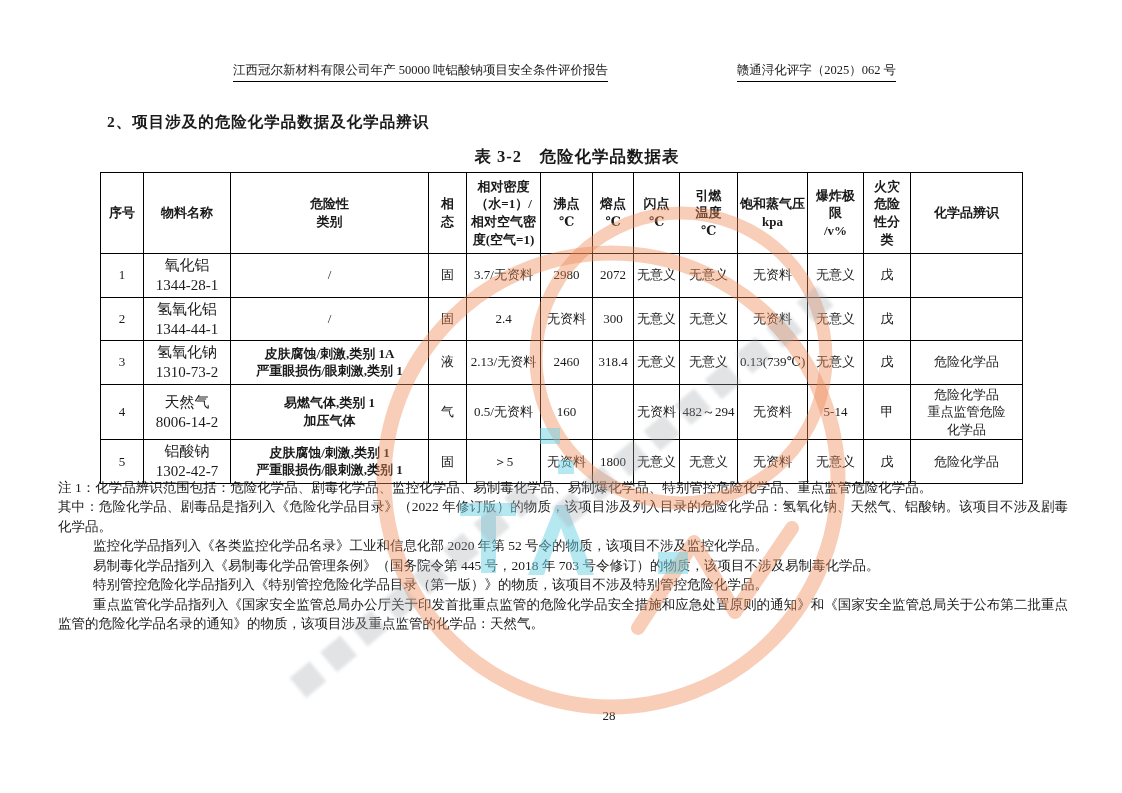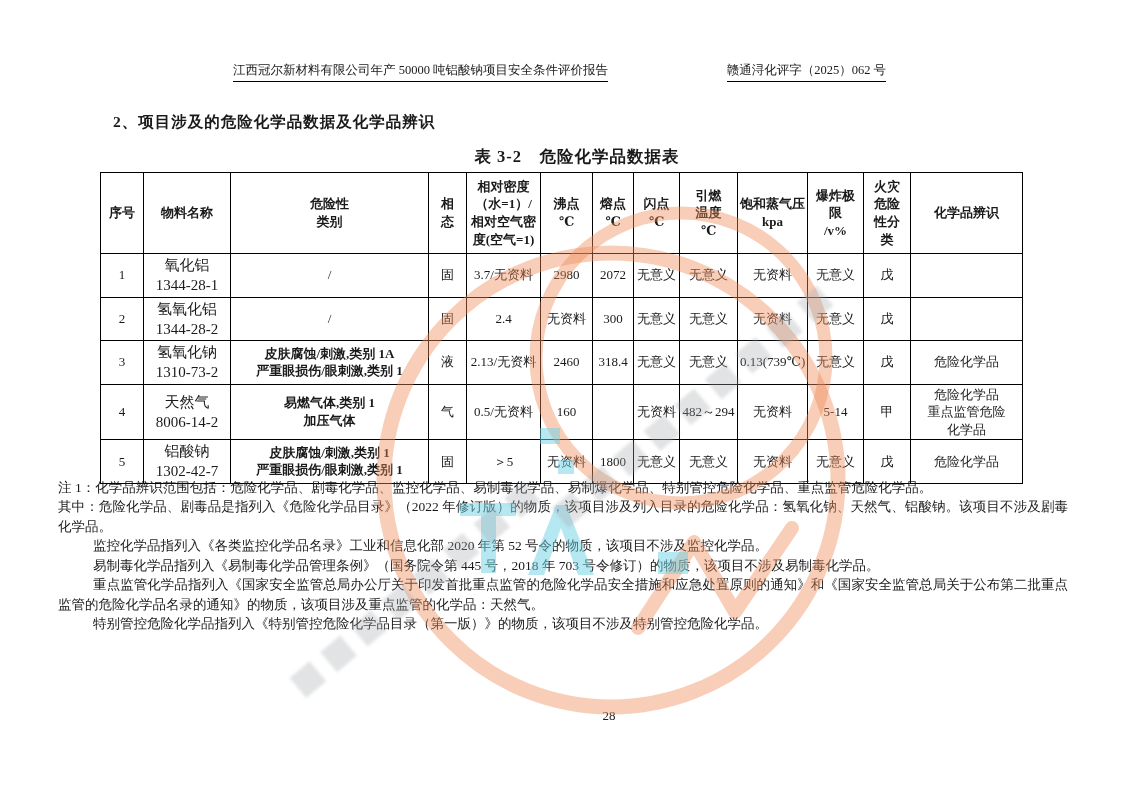--- a/index.html
+++ b/index.html
@@ -6,28 +6,28 @@
   .page{
     position:relative;
     width:1122px;height:793px;
     background:#ffffff;
     font-family:"Liberation Serif","DejaVu Serif",serif;
     color:#1a1a1a;
     overflow:hidden;
   }
   
   .doc-header{
-    position:absolute;top:62px;left:233px;right:236px;
+    position:absolute;top:62px;left:233px;right:226px;
     display:flex;justify-content:space-between;align-items:flex-end;
     font-size:12.5px;
   }
   .doc-header span{border-bottom:1px solid #000;padding-bottom:2px;white-space:nowrap;}
   
   .section-title{
-    position:absolute;top:112px;left:113px;
+    position:absolute;top:112px;left:107px;
     font-size:15.5px;font-weight:bold;letter-spacing:1px;
   }
   .table-title{
     position:absolute;top:146px;left:16px;width:100%;
     text-align:center;font-size:16.5px;font-weight:bold;letter-spacing:1px;
   }
   
   table.chem{
     position:absolute;top:172px;left:100px;
     border-collapse:collapse;table-layout:fixed;width:922px;
@@ -145,21 +145,21 @@
         <td>无意义</td>
         <td>无意义</td>
         <td>无资料</td>
         <td>无意义</td>
         <td>戊</td>
         <td></td>
       </tr>
       <tr>
         <td>2</td>
         <td class="name">氢氧化铝
-1344-28-2</td>
+1344-44-1</td>
         <td class="ctr">/</td>
         <td>固</td>
         <td>2.4</td>
         <td>无资料</td>
         <td>300</td>
         <td>无意义</td>
         <td>无意义</td>
         <td>无资料</td>
         <td>无意义</td>
         <td>戊</td>
@@ -219,22 +219,22 @@
         <td>危险化学品</td>
       </tr>
     </tbody>
   </table>
 
   <div class="notes">
     <p>注 1：化学品辨识范围包括：危险化学品、剧毒化学品、监控化学品、易制毒化学品、易制爆化学品、特别管控危险化学品、重点监管危险化学品。</p>
     <p>其中：危险化学品、剧毒品是指列入《危险化学品目录》（2022 年修订版）的物质，该项目涉及列入目录的危险化学品：氢氧化钠、天然气、铝酸钠。该项目不涉及剧毒化学品。</p>
     <p class="indent">监控化学品指列入《各类监控化学品名录》工业和信息化部 2020 年第 52 号令的物质，该项目不涉及监控化学品。</p>
     <p class="indent">易制毒化学品指列入《易制毒化学品管理条例》（国务院令第 445 号，2018 年 703 号令修订）的物质，该项目不涉及易制毒化学品。</p>
+    <p class="indent">特别管控危险化学品指列入《特别管控危险化学品目录（第一版）》的物质，该项目不涉及特别管控危险化学品。</p>
     <p class="indent">重点监管化学品指列入《国家安全监管总局办公厅关于印发首批重点监管的危险化学品安全措施和应急处置原则的通知》和《国家安全监管总局关于公布第二批重点监管的危险化学品名录的通知》的物质，该项目涉及重点监管的化学品：天然气。</p>
-    <p class="indent">特别管控危险化学品指列入《特别管控危险化学品目录（第一版）》的物质，该项目不涉及特别管控危险化学品。</p>
   </div>
 
   <div class="pageno">28</div>
 
   <div class="watermark">
     <svg width="1122" height="793" viewBox="0 0 1122 793">
       <defs>
         <filter id="smudge" x="-30%" y="-30%" width="160%" height="160%">
           <feGaussianBlur stdDeviation="1.6"></feGaussianBlur>
         </filter>

